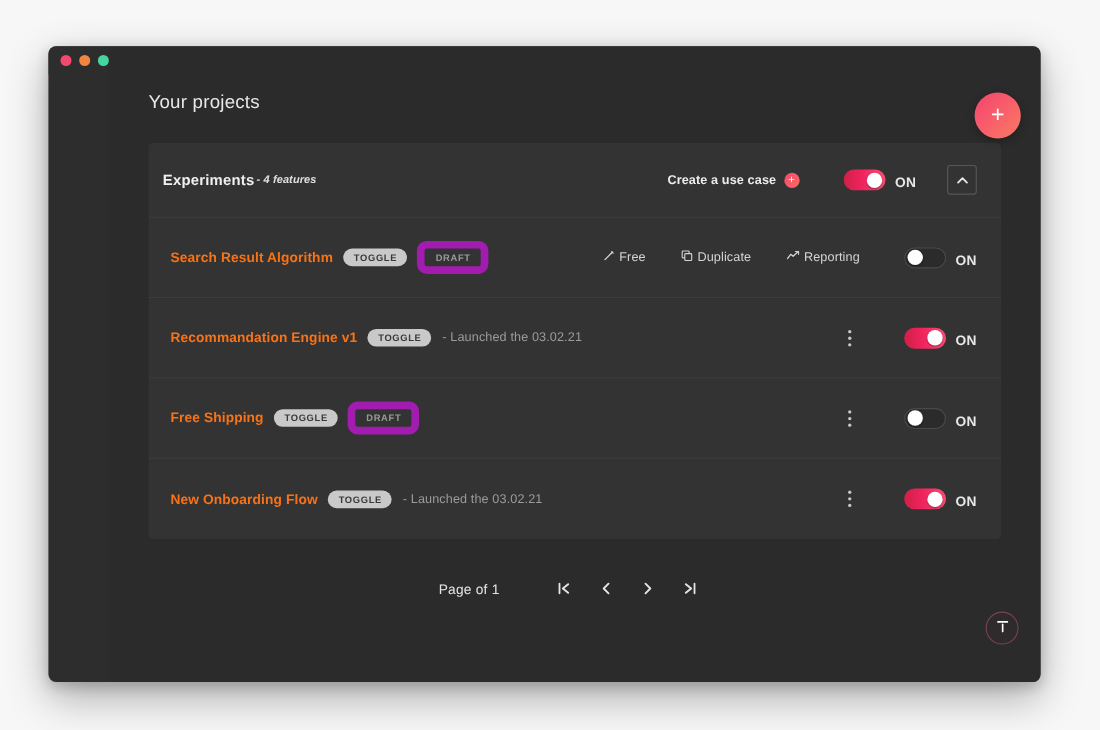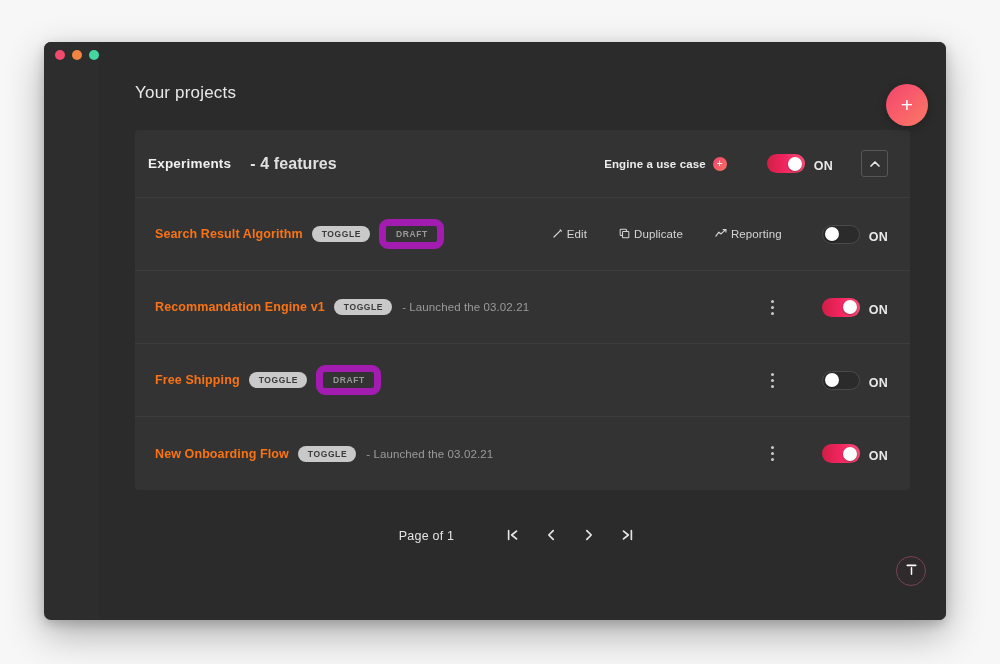--- a/index.html
+++ b/index.html
@@ -118,24 +118,25 @@
     border-bottom: 1px solid #3d3d3d;
   }
   .card-title {
     color: #f0f0f0;
     font-size: 13.5px;
     font-weight: bold;
     letter-spacing: .2px;
   }
   .card-subtitle {
     color: #e0e0e0;
-    font-size: 16px;
+    font-size: 10px;
     font-weight: bold;
-    margin-left: 19px;
+    margin-left: 2px;
     letter-spacing: .1px;
+    font-style: italic;
   }
   .card-header-right {
     margin-left: auto;
     display: flex;
     align-items: center;
   }
   .use-case-link {
     display: flex;
     align-items: center;
     gap: 7px;
@@ -332,21 +333,21 @@
 
     <div class="project-card">
 
       <div class="card-header">
         <span class="card-title">Experiments</span>
         <span class="card-subtitle">- 4 features</span>
 
         <div class="card-header-right">
 
           <div class="use-case-link">
-            <span>Engine a use case</span>
+            <span>Create a use case</span>
             <span class="use-case-plus">+</span>
           </div>
 
           <div class="tgl-wrap">
             <span class="tgl on">
                 <span class="knob"></span>
               </span>
             <span class="tgl-label">ON</span>
           </div>
 
@@ -368,21 +369,21 @@
 
         <div class="row-actions">
 
           <div class="action-link">
             <span>
               <svg width="11" height="11" viewBox="0 0 14 14">
                 <line x1="2.5" y1="11.5" x2="11" y2="3" stroke="#d4d4d4" stroke-width="1.5" stroke-linecap="round"></line>
                 <line x1="10.4" y1="2.4" x2="12" y2="4" stroke="#d4d4d4" stroke-width="1.5" stroke-linecap="round"></line>
               </svg>
             </span>
-            <span>Edit</span>
+            <span>Free</span>
           </div>
 
           <div class="action-link">
             <span>
               <svg width="11" height="11" viewBox="0 0 14 14">
                 <rect x="1.5" y="1.5" width="8" height="8" rx="1" fill="none" stroke="#d4d4d4" stroke-width="1.3"></rect>
                 <rect x="4.5" y="4.5" width="8" height="8" rx="1" fill="#333" stroke="#d4d4d4" stroke-width="1.3"></rect>
               </svg>
             </span>
             <span>Duplicate</span>

